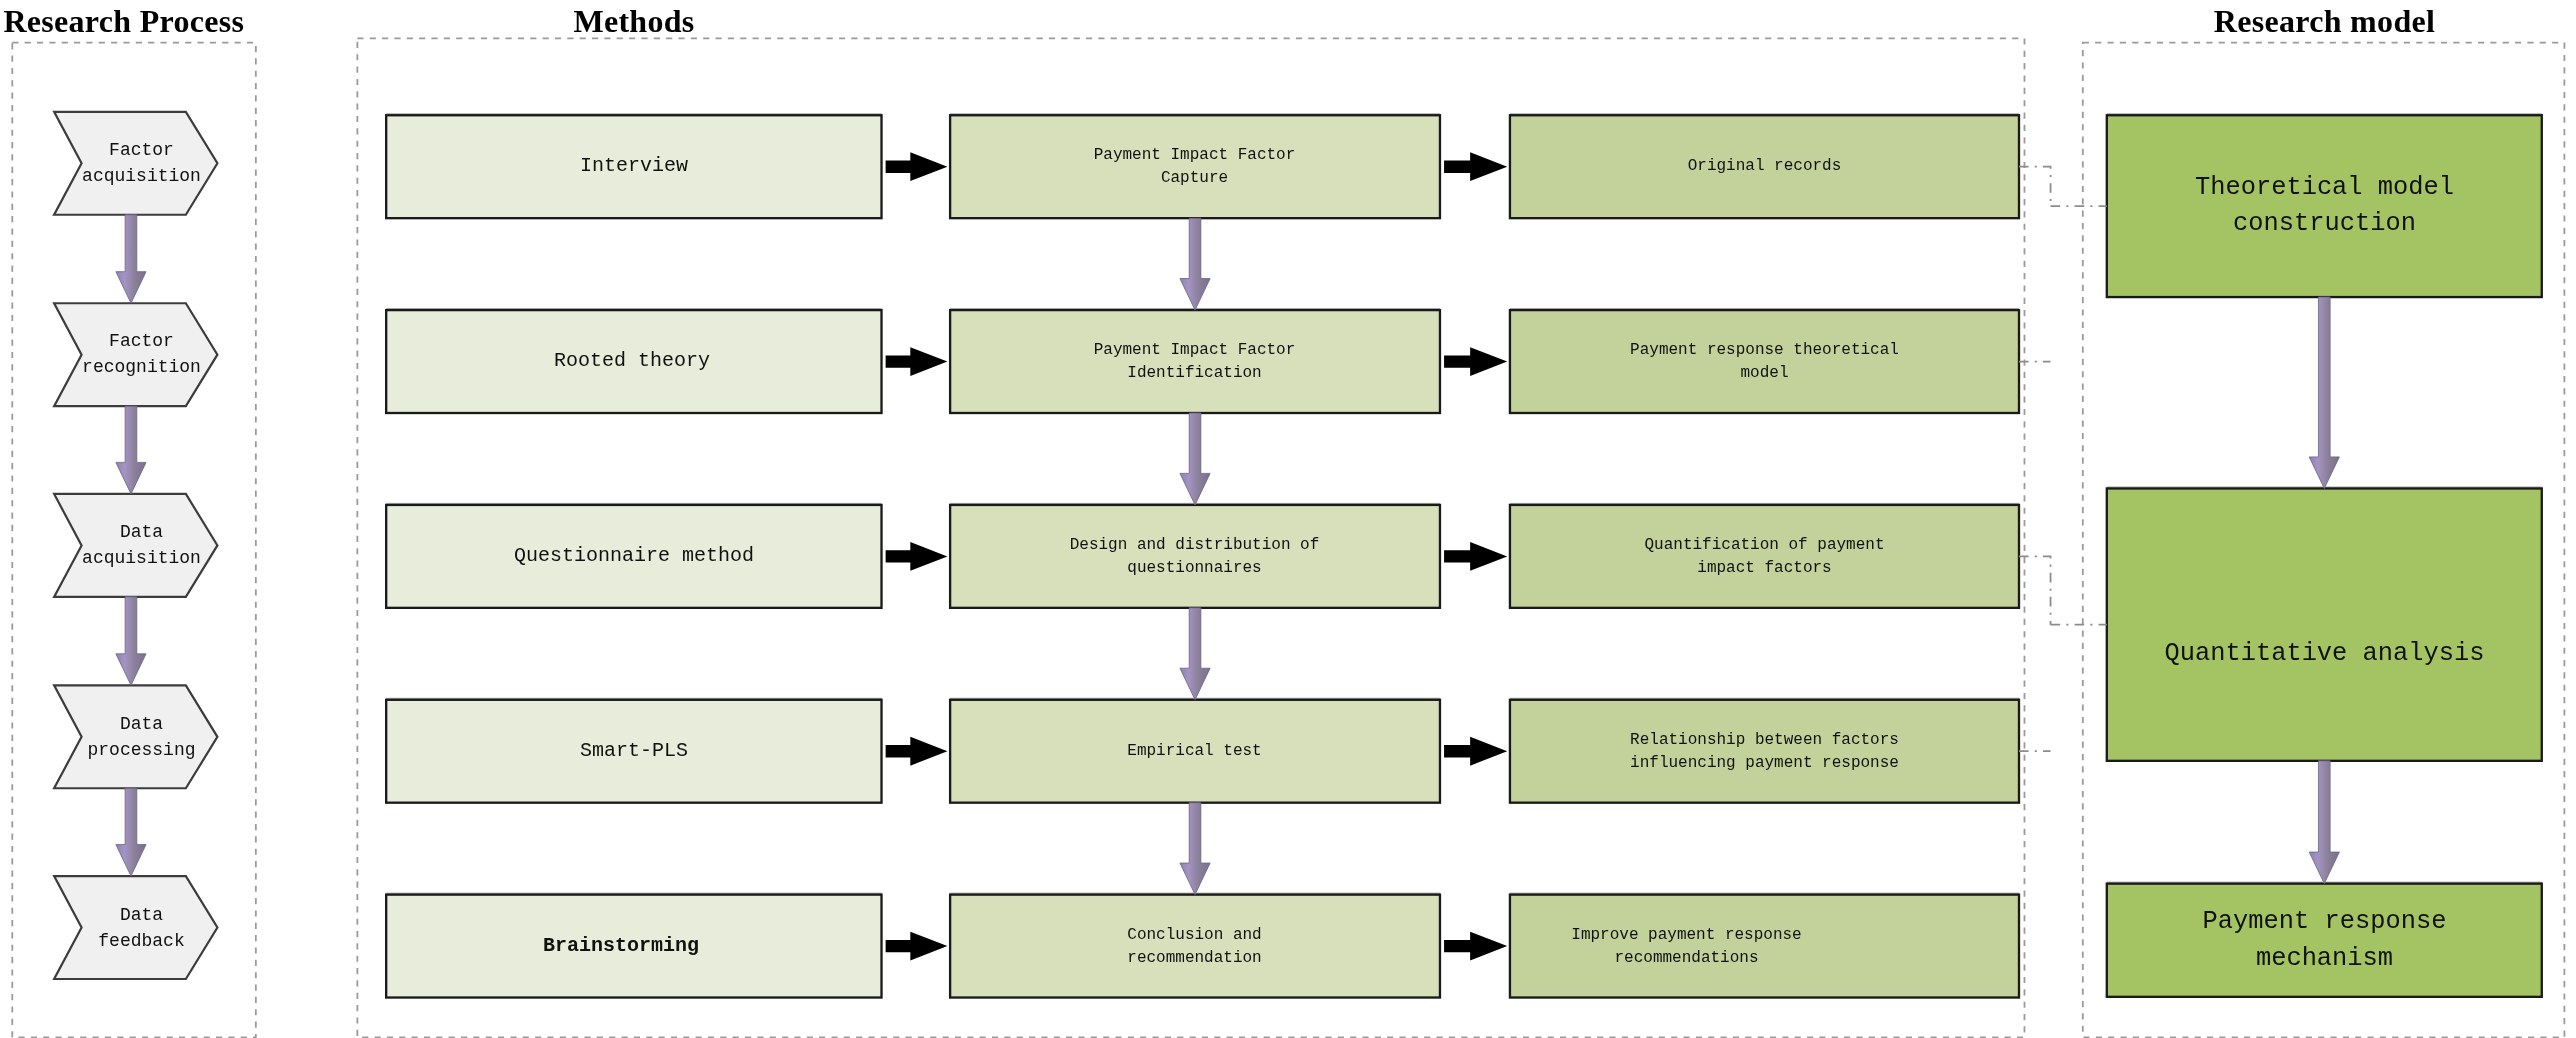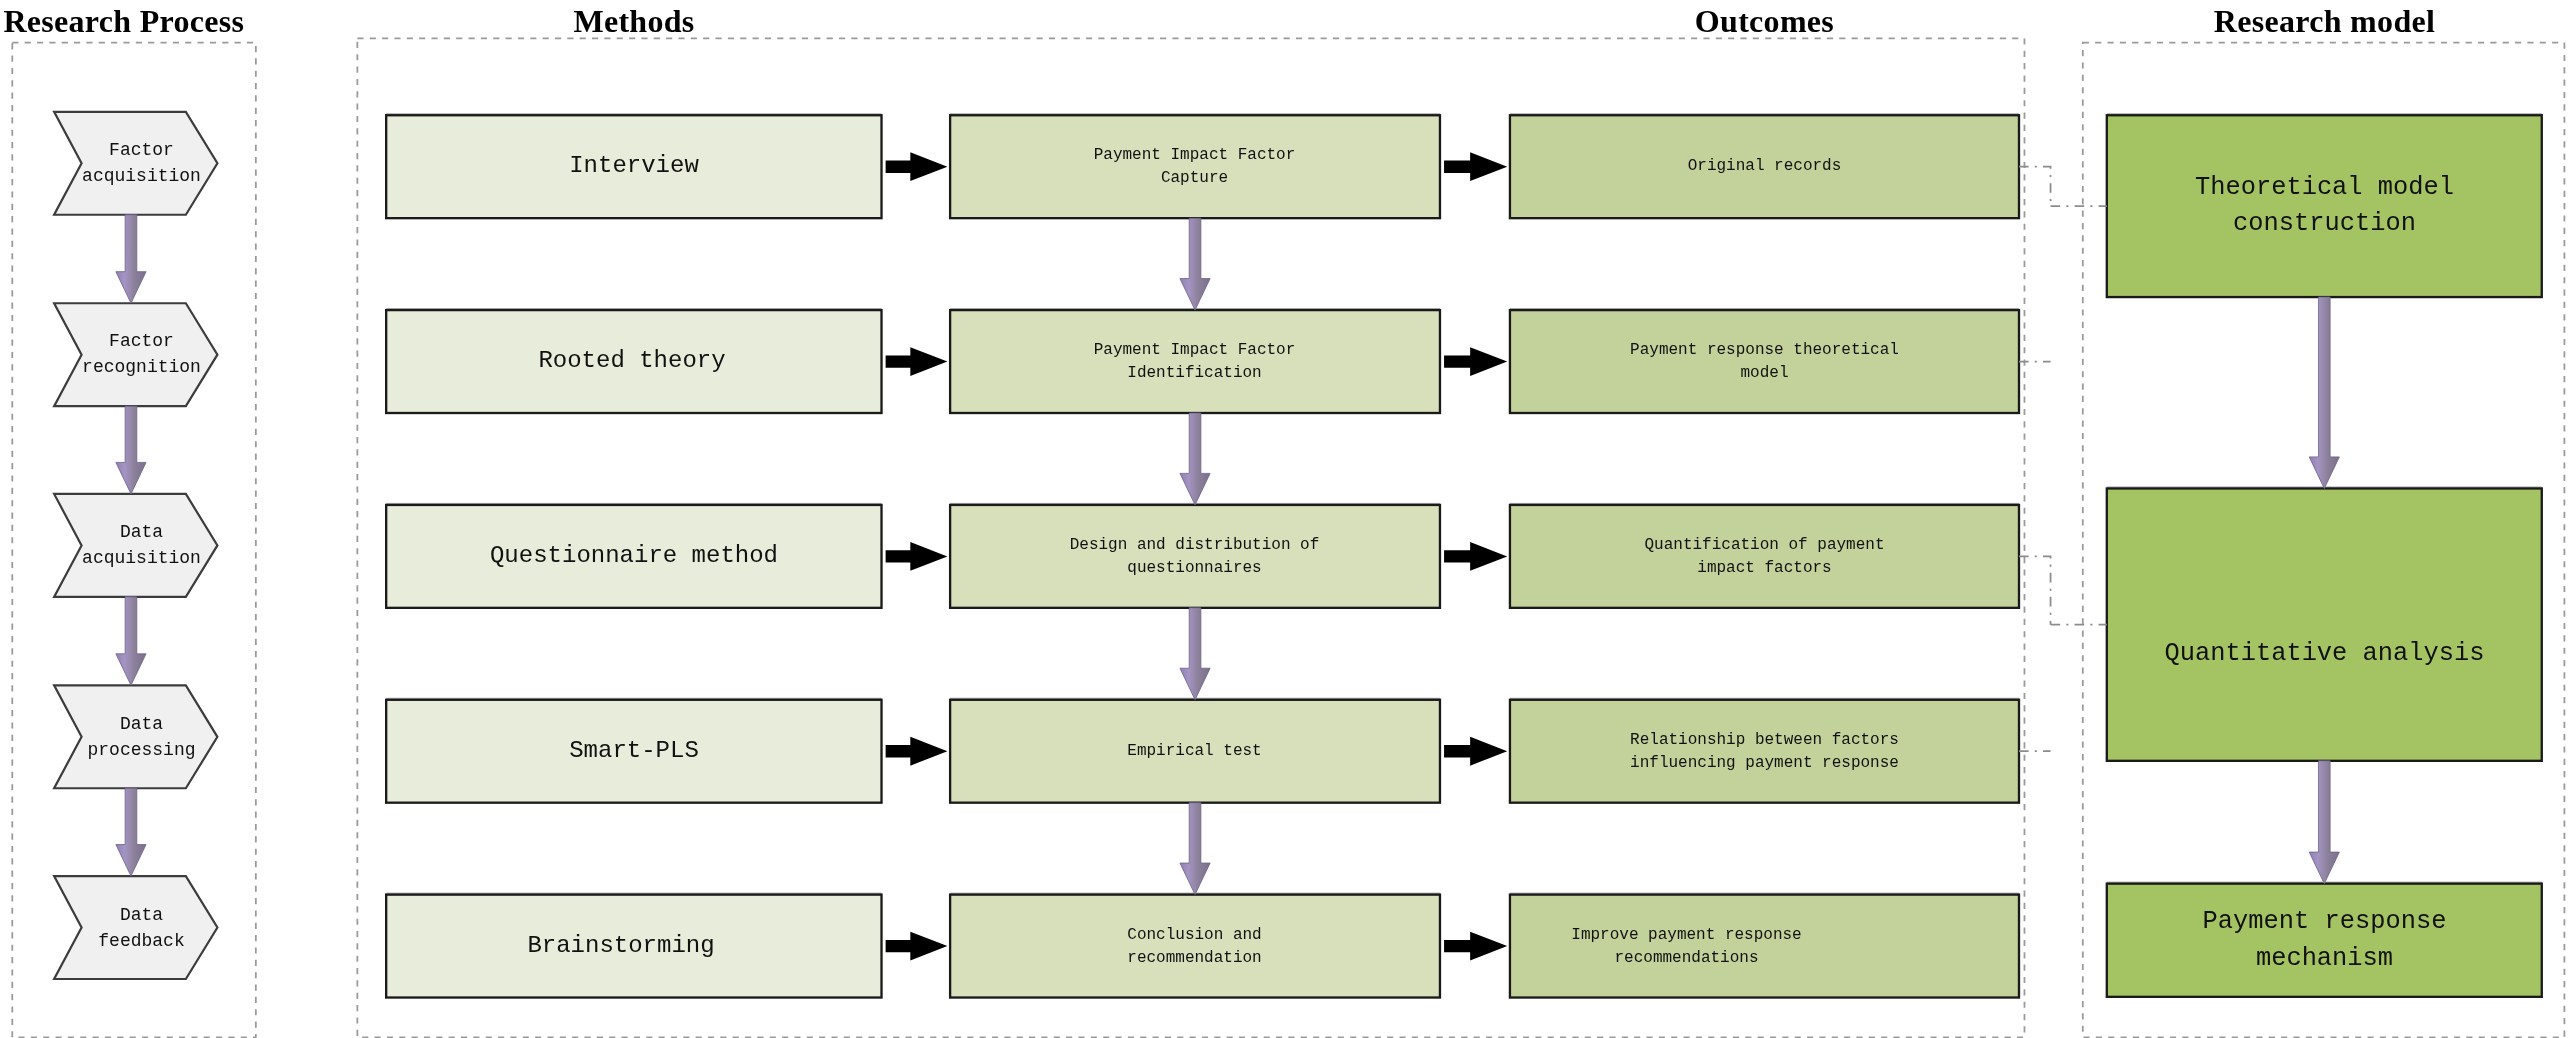--- a/index.html
+++ b/index.html
@@ -30,21 +30,21 @@
     justify-content:center;
     text-align:center;
     font-family:"Liberation Mono","DejaVu Sans Mono",monospace;
     color:#111;
     line-height:1.42;
     pointer-events:none;
     white-space:pre-line;
     letter-spacing:0px;
   }
   .t-proc{font-size:18px;}
-  .t-method{font-size:24px;}
+  .t-method{font-size:20px;}
   .t-step{font-size:16px;}
   .t-outcome{font-size:16px;}
   .t-idea{font-size:25.4px;}
 
   
   .hit{position:absolute;background:transparent;cursor:default;}
 </style>
 </head>
 <body>
 
@@ -306,21 +306,21 @@
 feedback</div>
       <div class="hit" style="left: 54px; top: 877px; width: 163px; height: 103px;"></div>
       <div class="node-text t-method" style="left: 386px; top: 115px; width: 496px; height: 103px;">Interview</div>
       <div class="hit" style="left: 386px; top: 115px; width: 496px; height: 103px;"></div>
       <div class="node-text t-method" style="left: 386px; top: 310px; width: 492px; height: 103px;">Rooted theory</div>
       <div class="hit" style="left: 386px; top: 310px; width: 496px; height: 103px;"></div>
       <div class="node-text t-method" style="left: 386px; top: 505px; width: 496px; height: 103px;">Questionnaire method</div>
       <div class="hit" style="left: 386px; top: 505px; width: 496px; height: 103px;"></div>
       <div class="node-text t-method" style="left: 386px; top: 700px; width: 496px; height: 103px;">Smart-PLS</div>
       <div class="hit" style="left: 386px; top: 700px; width: 496px; height: 103px;"></div>
-      <div class="node-text t-method" style="left: 386px; top: 895px; width: 470px; height: 103px;">Brainstorming</div>
+      <div class="node-text t-method" style="left: 386px; top: 895px; width: 470px; height: 103px; font-weight: bold;">Brainstorming</div>
       <div class="hit" style="left: 386px; top: 895px; width: 496px; height: 103px;"></div>
       <div class="node-text t-step" style="left: 955px; top: 115px; width: 479px; height: 103px;">Payment Impact Factor
 Capture</div>
       <div class="hit" style="left: 950px; top: 115px; width: 490px; height: 103px;"></div>
       <div class="node-text t-step" style="left: 955px; top: 310px; width: 479px; height: 103px;">Payment Impact Factor
 Identification</div>
       <div class="hit" style="left: 950px; top: 310px; width: 490px; height: 103px;"></div>
       <div class="node-text t-step" style="left: 955px; top: 505px; width: 479px; height: 103px;">Design and distribution of
 questionnaires</div>
       <div class="hit" style="left: 950px; top: 505px; width: 490px; height: 103px;"></div>
@@ -348,16 +348,15 @@
       <div class="hit" style="left: 2107px; top: 115px; width: 435px; height: 182px;"></div>
       <div class="node-text t-idea" style="left: 2107px; top: 489px; width: 435px; height: 331px;">Quantitative analysis</div>
       <div class="hit" style="left: 2107px; top: 489px; width: 435px; height: 272px;"></div>
       <div class="node-text t-idea" style="left: 2107px; top: 884px; width: 435px; height: 113px;">Payment response
 mechanism</div>
       <div class="hit" style="left: 2107px; top: 884px; width: 435px; height: 113px;"></div>
     </div>
 
 <div class="col-head" style="left: 3.4px; top: 2.7px; width: 268px; text-align: left;">Research Process</div>
     <div class="col-head" style="left: 386px; top: 2.7px; width: 496px; text-align: center;">Methods</div>
-    <div class="col-head" style="left: 1510px; top: 2.7px; width: 509px; text-align: center;">Outcomes</div>
     <div class="col-head" style="left: 2107px; top: 2.7px; width: 435px; text-align: center;">Research model</div>
   </div>
 
 
 </body></html>

